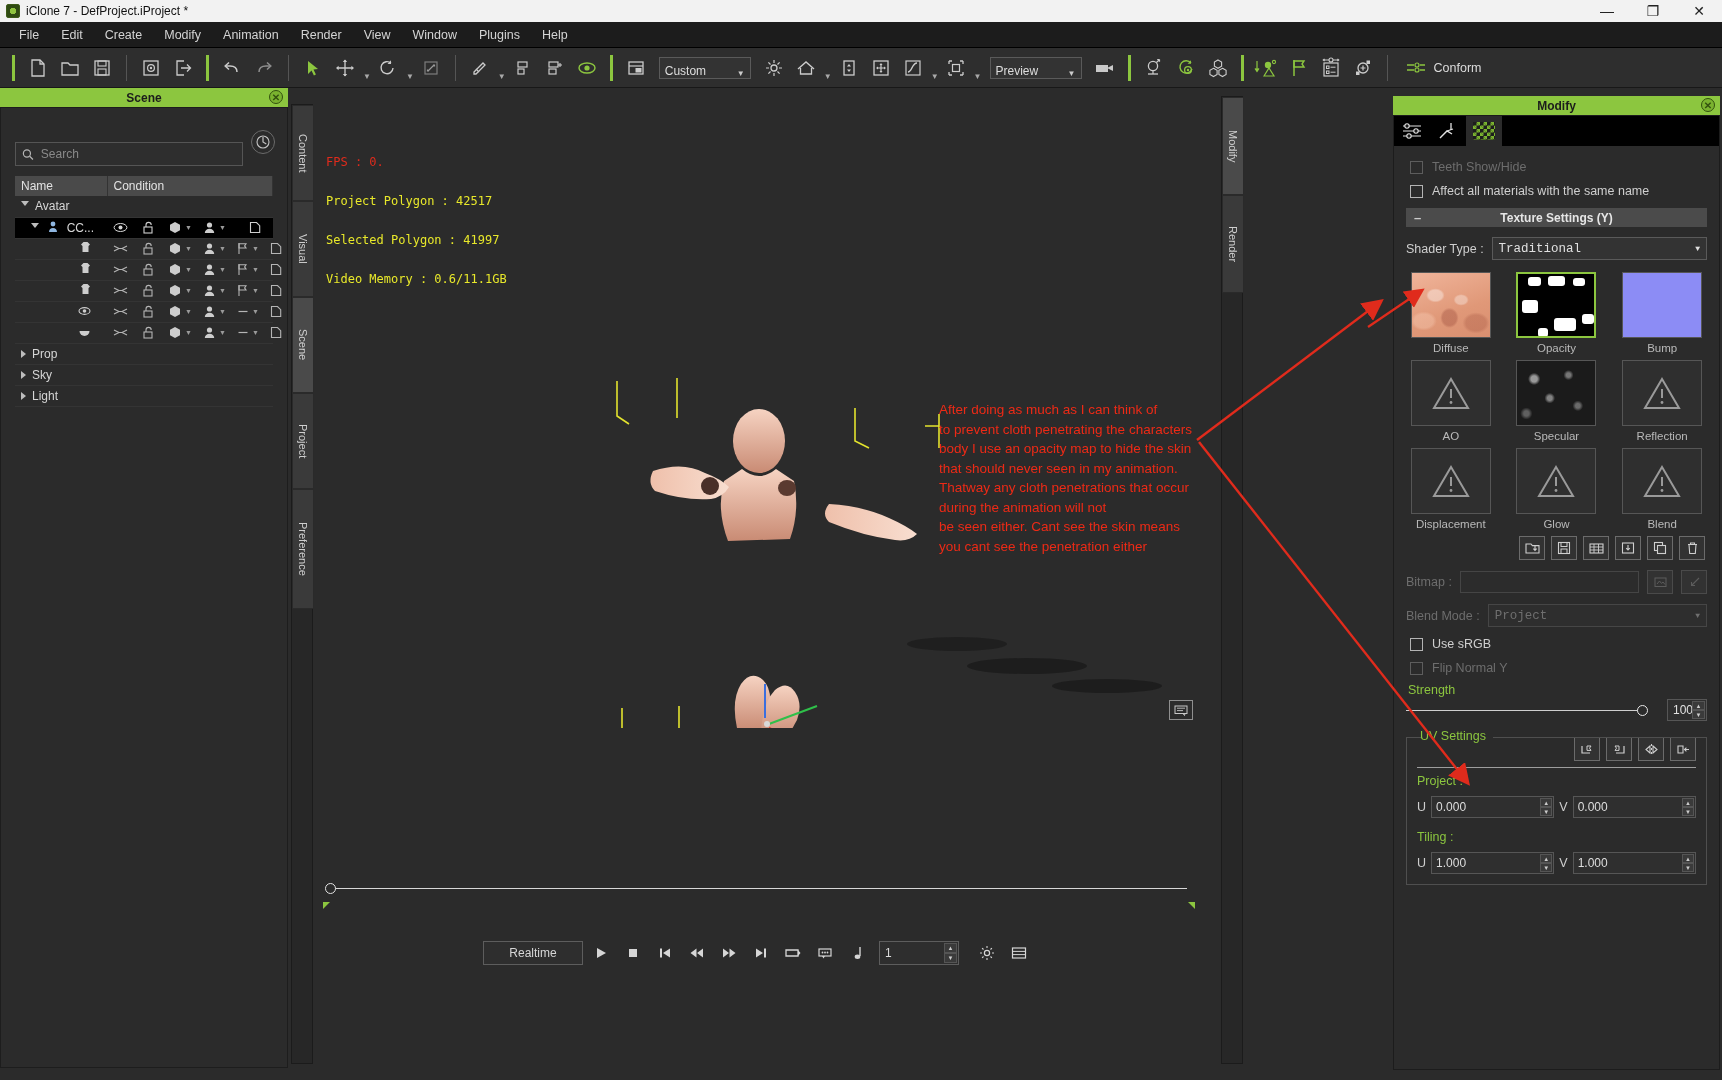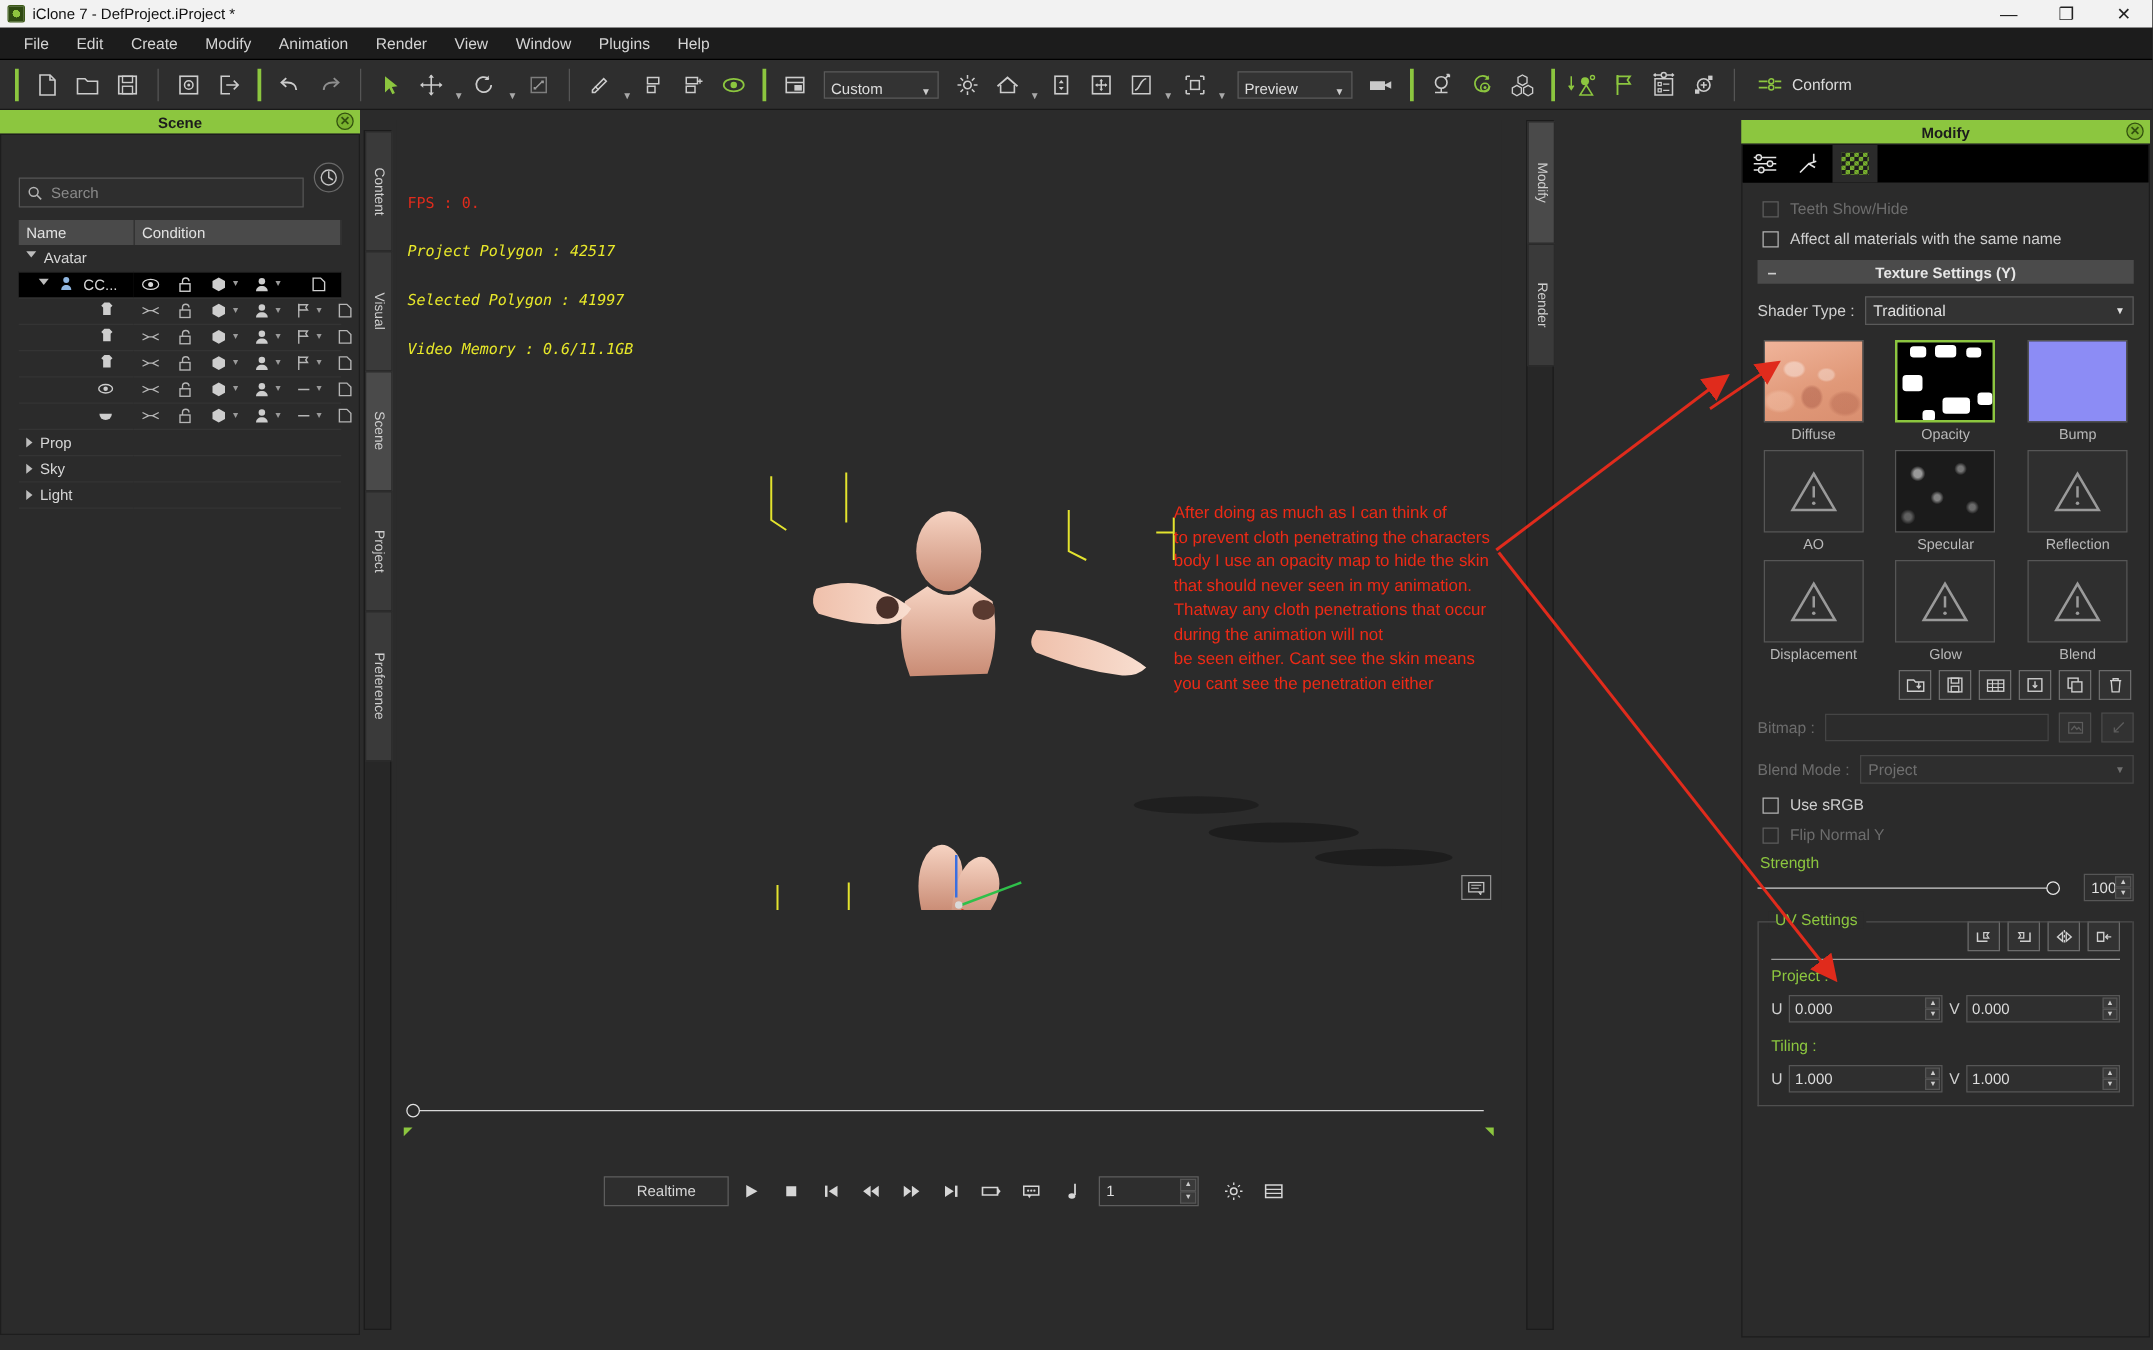--- a/index.html
+++ b/index.html
@@ -81,21 +81,21 @@
      font-size:11px; display:flex; align-items:center; justify-content:center;
      writing-mode:vertical-rl; text-orientation:mixed; }
   .vtab.act { background:#4a4a4a; }
 
   
   .viewport { position:absolute; left:317px; top:96px; width:884px; height:632px;
      background:#2b2b2b; overflow:hidden; }
   .stats { position:absolute; left:9px; top:34px; font-family:"DejaVu Sans Mono", monospace;
      font-size:12px; line-height:13px; white-space:pre; }
   .stats .fps { color:#e02b1c; }
-  .stats .yel { color:#e8e82a;font-style:italic; }
+  .stats .yel { color:#e8e82a; }
   .annot { position:absolute; left:622px; top:304px; width:265px; color:#ed2a16;
      font-size:13.5px; line-height:19.5px; }
   .vp-note { position:absolute; right:8px; bottom:8px; width:24px; height:20px;
      border:1px solid #8f8f8f; display:flex; align-items:center; justify-content:center; }
 
   
   .timeline { position:absolute; left:317px; top:790px; right:350px; height:40px; }
   .tl-track { position:absolute; left:14px; right:14px; top:14px; height:1px; background:#d8d8d8; }
   .tl-knob { position:absolute; left:8px; top:9px; width:11px; height:11px; border-radius:50%;
      border:1px solid #e4e4e4; background:#2b2b2b; }
@@ -137,21 +137,21 @@
   .chk-row { display:flex; align-items:center; gap:9px; margin:6px 0 10px 4px; font-size:12.5px; }
   .chk { width:13px; height:13px; border:1px solid #b4b4b4; background:#2b2b2b; }
   .chk.dim { border-color:#5d5d5d; }
   .dim-txt { color:#6d6d6d; }
   .sect-bar { height:19px; background:#4b4b4b; display:flex; align-items:center;
      justify-content:center; position:relative; font-size:12px; color:#e6e6e6; font-weight:bold;
      margin:4px 0 10px 0; }
   .sect-bar .minus { position:absolute; left:8px; color:#ccc; font-size:13px; }
   .row { display:flex; align-items:center; gap:8px; margin-bottom:12px; font-size:12.5px; }
   .sel-box { flex:1; height:23px; border:1px solid #5a5a5a; background:#333; color:#e0e0e0;
-     display:flex; align-items:center; justify-content:space-between; padding:0 6px; font-size:12.5px;}
+     display:flex; align-items:center; justify-content:space-between; padding:0 6px; font-size:12.5px;font-family:Liberation Mono, monospace;}
   .sel-box.dim { color:#6f6f6f; border-color:#464646; background:#2e2e2e; }
   .tex-grid { display:grid; grid-template-columns:repeat(3,1fr); gap:6px 16px; margin:4px 0 6px 0; }
   .tex-cell { display:flex; flex-direction:column; align-items:center; }
   .tex-thumb { width:80px; height:66px; border:1px solid #565656; background:#2f2f2f;
      display:flex; align-items:center; justify-content:center; overflow:hidden; }
   .tex-thumb.sel { border:2px solid #8cc63f; }
   .tex-label { font-size:11.5px; color:#b9b9b9; margin-top:4px; }
   .skin { width:100%; height:100%;
      background:
        radial-gradient(ellipse at 30% 35%, rgba(255,255,255,.38) 0 9%, transparent 12%),

